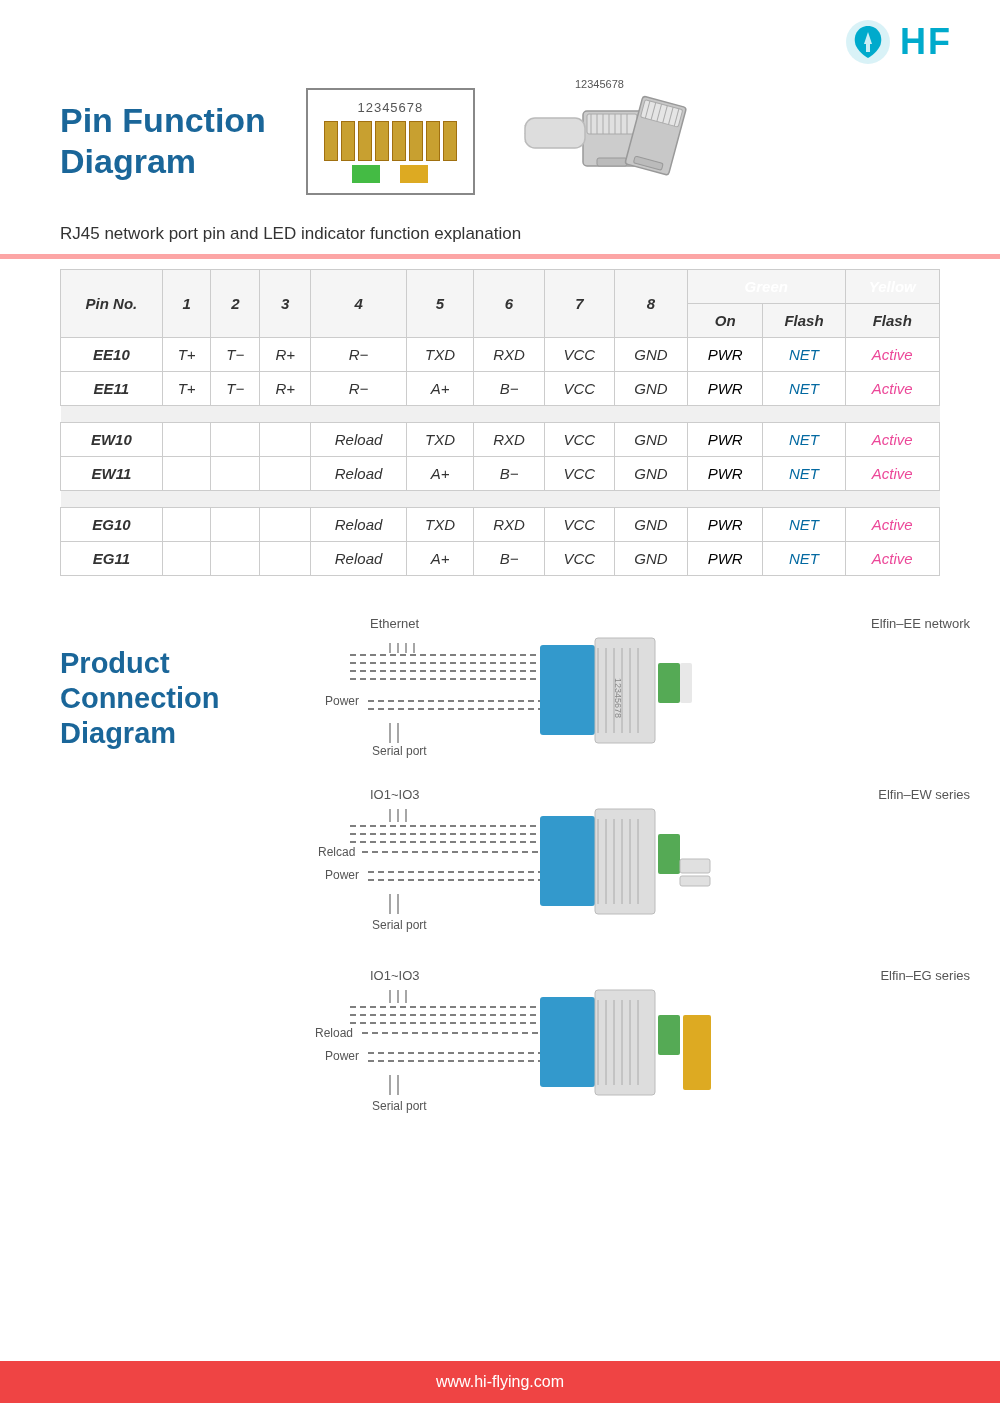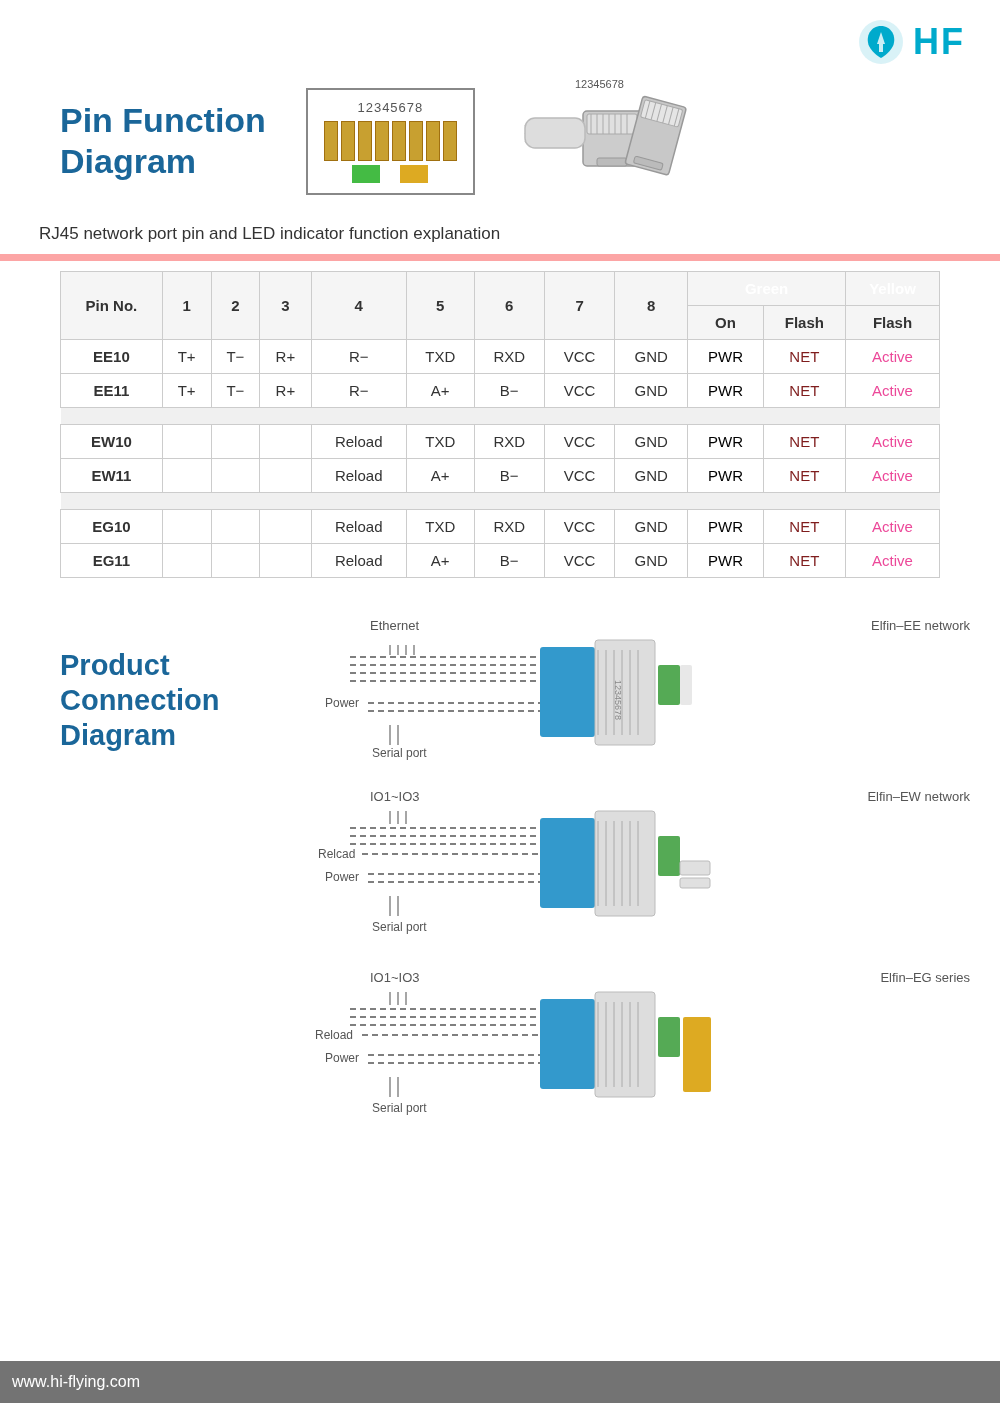--- a/index.html
+++ b/index.html
@@ -9,21 +9,21 @@
       background: #fff;
       font-family: 'Arial', sans-serif;
       color: #333;
       position: relative;
     }
 
     
     .header {
       display: flex;
       justify-content: flex-end;
-      padding: 18px 35px 0 30px;
+      padding: 18px 48px 0 30px;
     }
     .logo {
       display: flex;
       align-items: center;
       gap: 8px;
     }
     .logo-icon {
       width: 48px;
       height: 48px;
     }
@@ -96,29 +96,30 @@
 
     
     .plug-img {
       position: relative;
       width: 180px;
       height: 130px;
     }
 
     
     .subtitle {
-      padding: 18px 60px 10px 39px;
+      padding: 18px 60px 10px 60px;
       font-size: 17px;
       color: #333;
-      border-bottom: 7px solid #fca5a5;
+      border-bottom: 5px solid #fca5a5;
     }
 
     
     .table-section {
       padding: 10px 60px 20px 60px;
+      font-style: italic;
     }
     .pin-table {
       width: 100%;
       border-collapse: collapse;
       font-size: 15px;
     }
     .pin-table th, .pin-table td {
       border: 1px solid #ccc;
       text-align: center;
       padding: 8px 6px;
@@ -140,21 +141,21 @@
       color: #fff;
     }
     .header-yellow {
       background: #ddaa22;
       color: #fff;
     }
     .header-sub {
       background: #f5f5f5;
     }
     .pwr { color: #000000; }
-    .net { color: #7f1d1d; }
+    .net { color: #0369a1; }
     .active { color: #ec4899; }
 
     
     .product-section {
       display: flex;
       padding: 20px 30px 10px 60px;
       gap: 30px;
       align-items: flex-start;
     }
     .product-title {
@@ -167,23 +168,23 @@
     }
     .diagrams-col {
       flex: 1;
       display: flex;
       flex-direction: column;
       gap: 20px;
     }
 
     
     .footer {
-      background: #737373;
+      background: #ef4444;
       color: #fff;
-      text-align: left;
+      text-align: center;
       padding: 12px;
       font-size: 16px;
       position: absolute;
       bottom: 0;
       width: 100%;
     }
 
     
     .group-divider {
       height: 8px;
@@ -447,21 +448,21 @@
 
         <rect x="368" y="30" width="22" height="40" rx="2" fill="#55aa55"></rect>
 
         <rect x="390" y="30" width="12" height="40" rx="2" fill="#e8e8e8"></rect>
       </svg>
     </div>
 
     <div style="position:relative;">
       <div style="display:flex;justify-content:space-between;font-size:13px;color:#555;margin-bottom:2px;">
         <span style="margin-left:80px;">IO1~IO3</span>
-        <span>Elfin–EW network</span>
+        <span>Elfin–EW series</span>
       </div>
       <svg width="550" height="140" viewBox="0 0 550 140" xmlns="http://www.w3.org/2000/svg">
 
         <line x1="100" y1="5" x2="100" y2="18" stroke="#888" stroke-width="1.5"></line>
         <line x1="108" y1="5" x2="108" y2="18" stroke="#888" stroke-width="1.5"></line>
         <line x1="116" y1="5" x2="116" y2="18" stroke="#888" stroke-width="1.5"></line>
 
         <text x="28" y="52" font-size="12" fill="#555">Relcad</text>
         <line x1="72" y1="48" x2="250" y2="48" stroke="#555" stroke-width="1.5" stroke-dasharray="6,4"></line>
 

